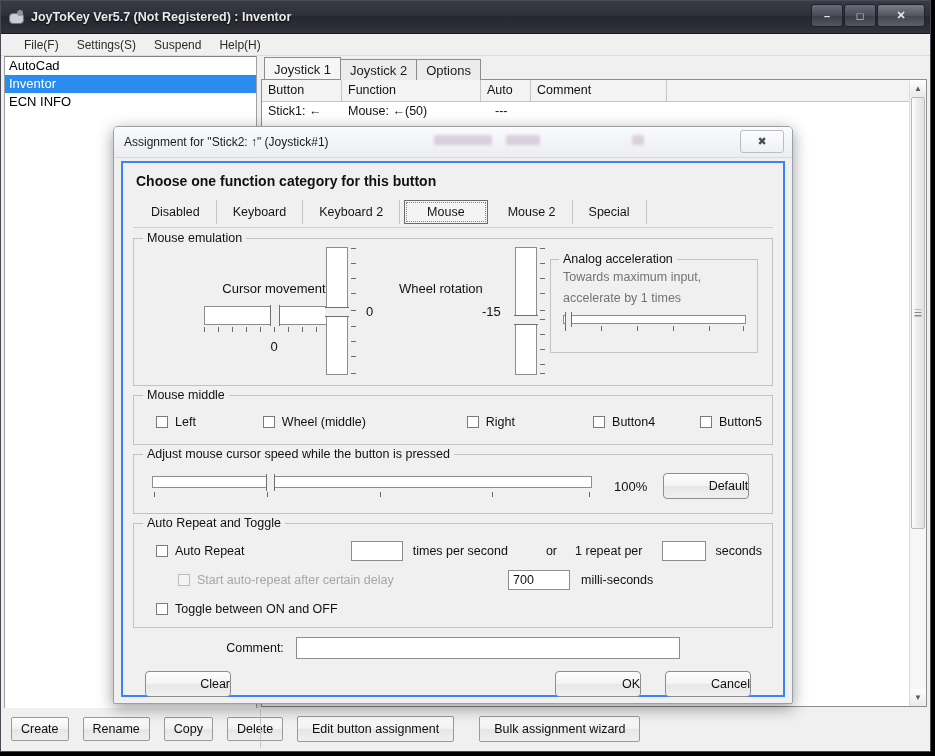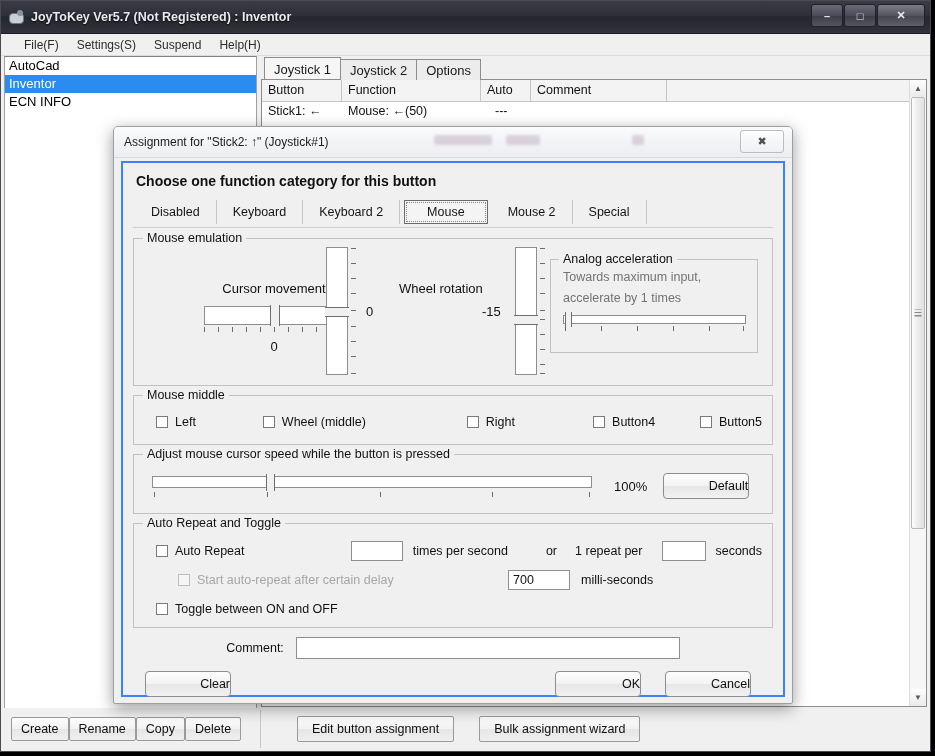--- a/index.html
+++ b/index.html
@@ -261,21 +261,21 @@
     left: 1px; right: 1px; bottom: 1px;
     height: 42px;
     display: flex;
     align-items: center;
     background: #f0f0f0;
   }
   .bb-left {
     width: 258px;
     display: flex;
     align-items: center;
-    gap: 0;
+    gap: 14px;
     padding-left: 9px;
     box-sizing: border-box;
   }
   .bb-right {
     flex: 1 1 auto;
     display: flex;
     align-items: center;
     gap: 25px;
     padding-left: 36px;
     border-left: 1px solid #c8c8c8;

